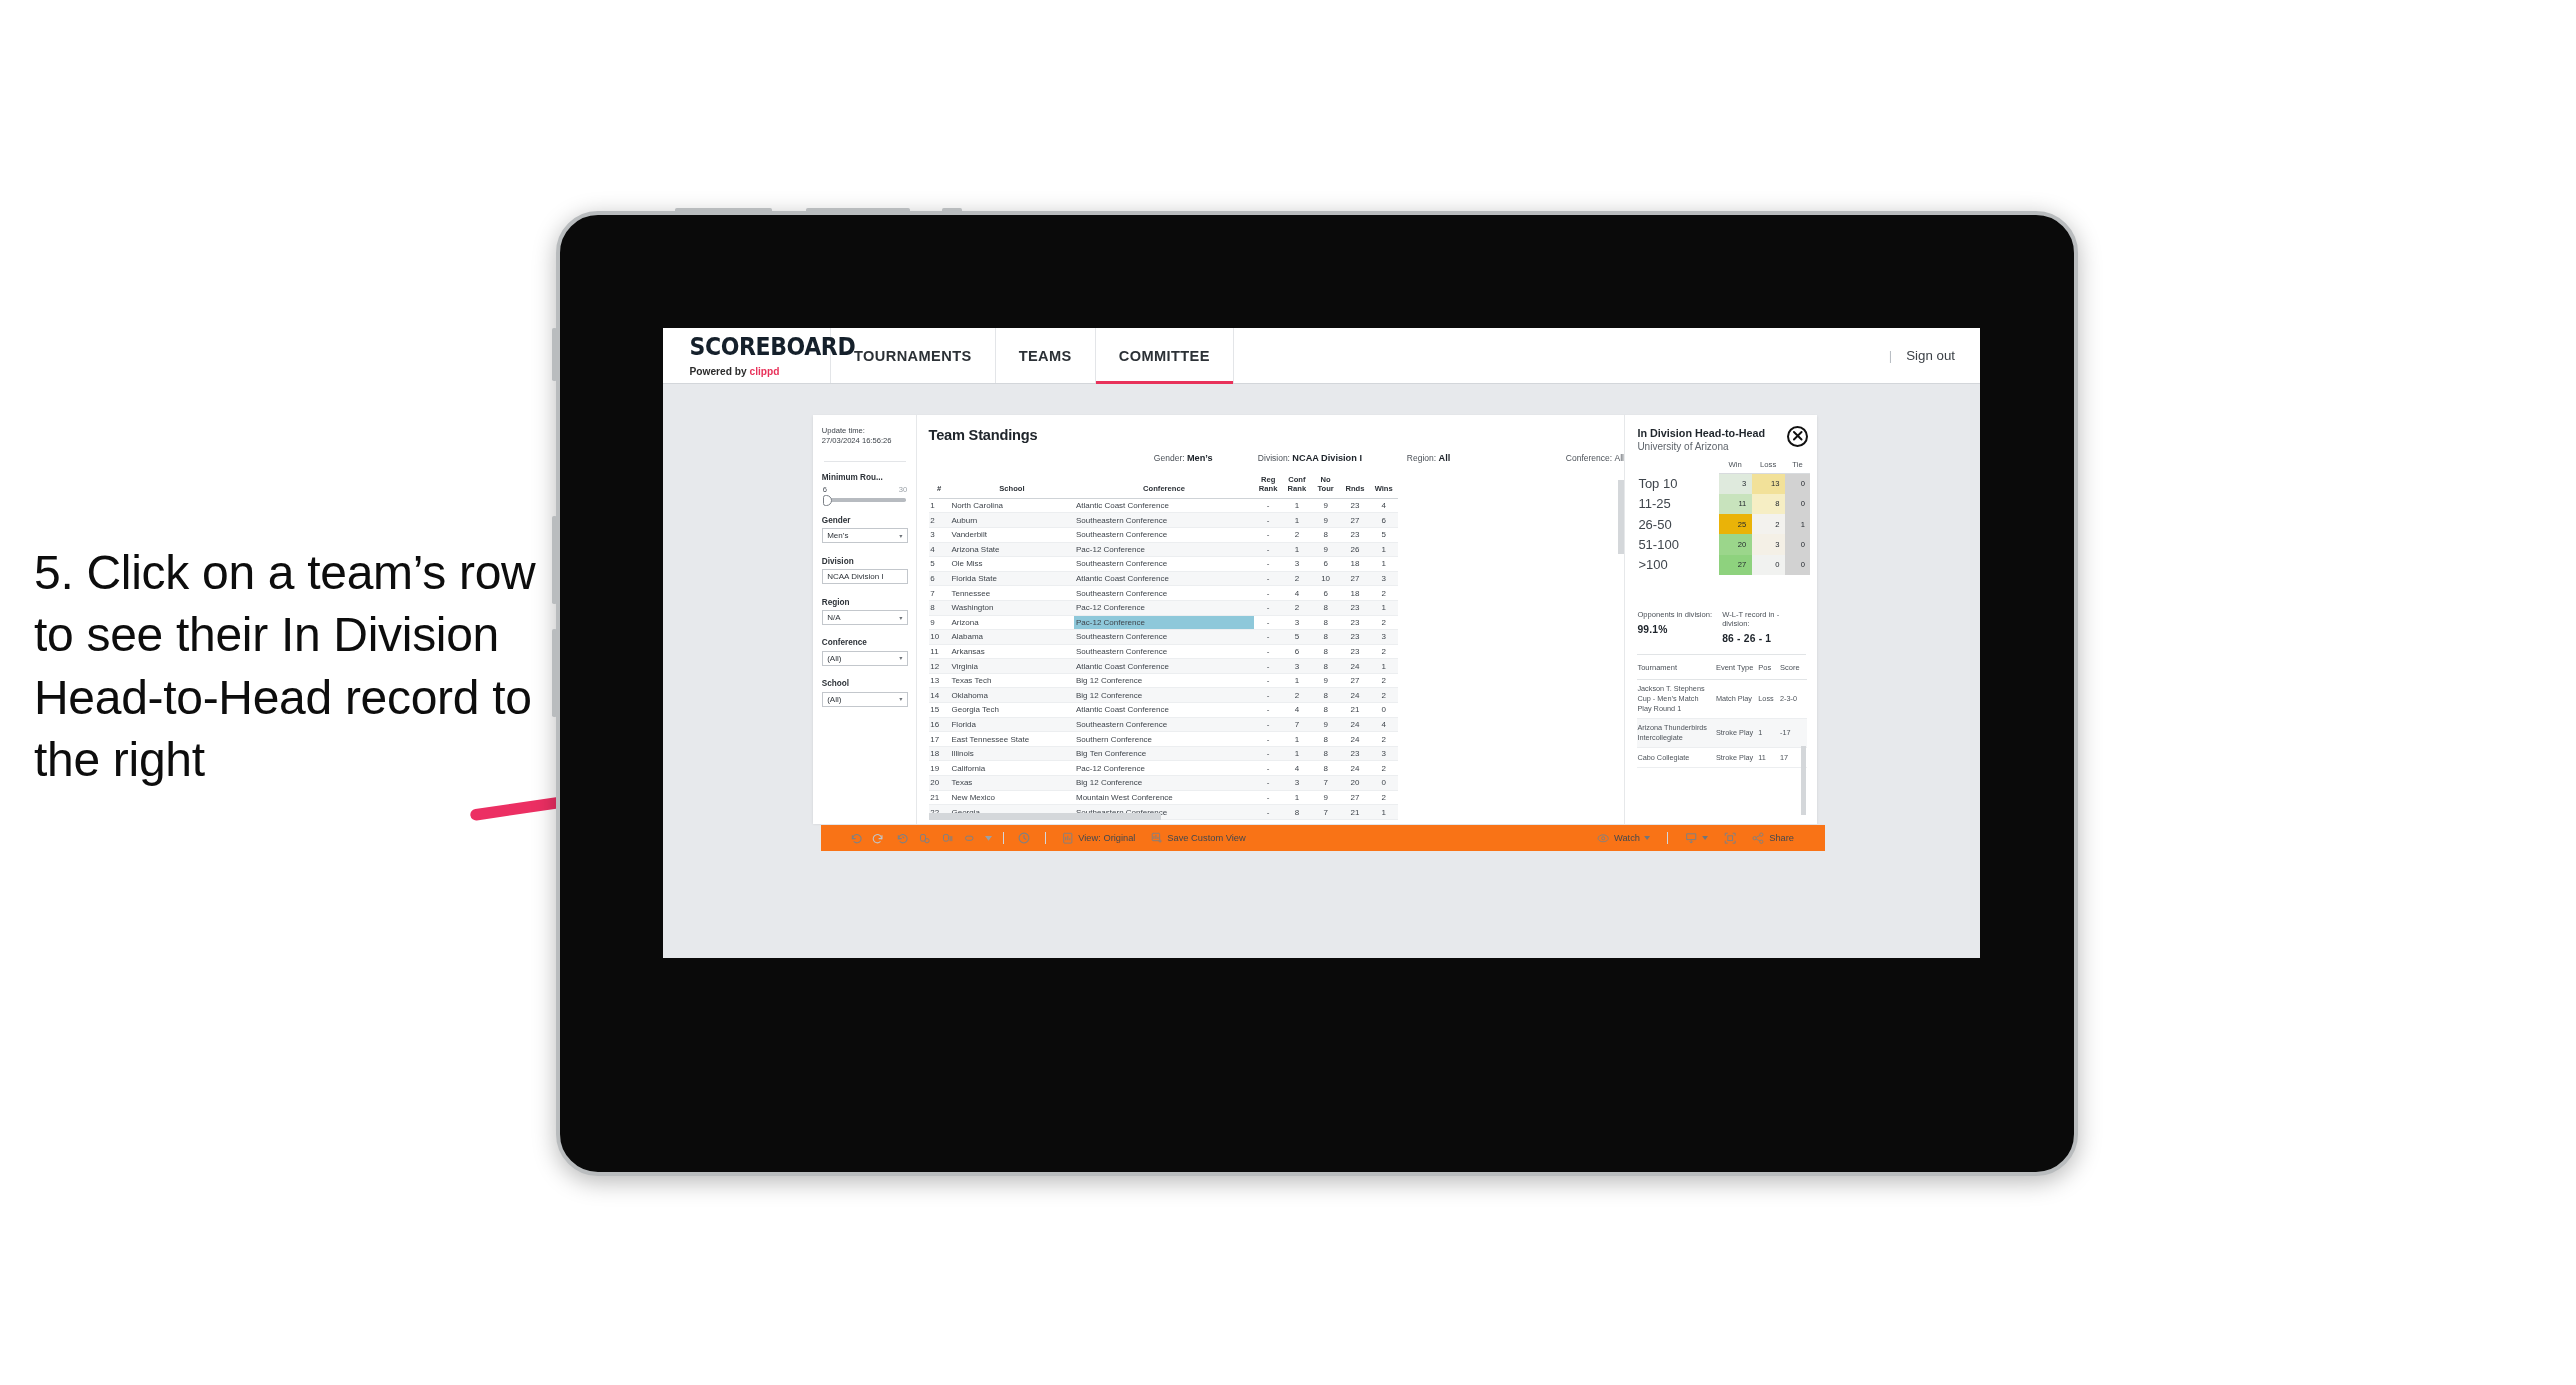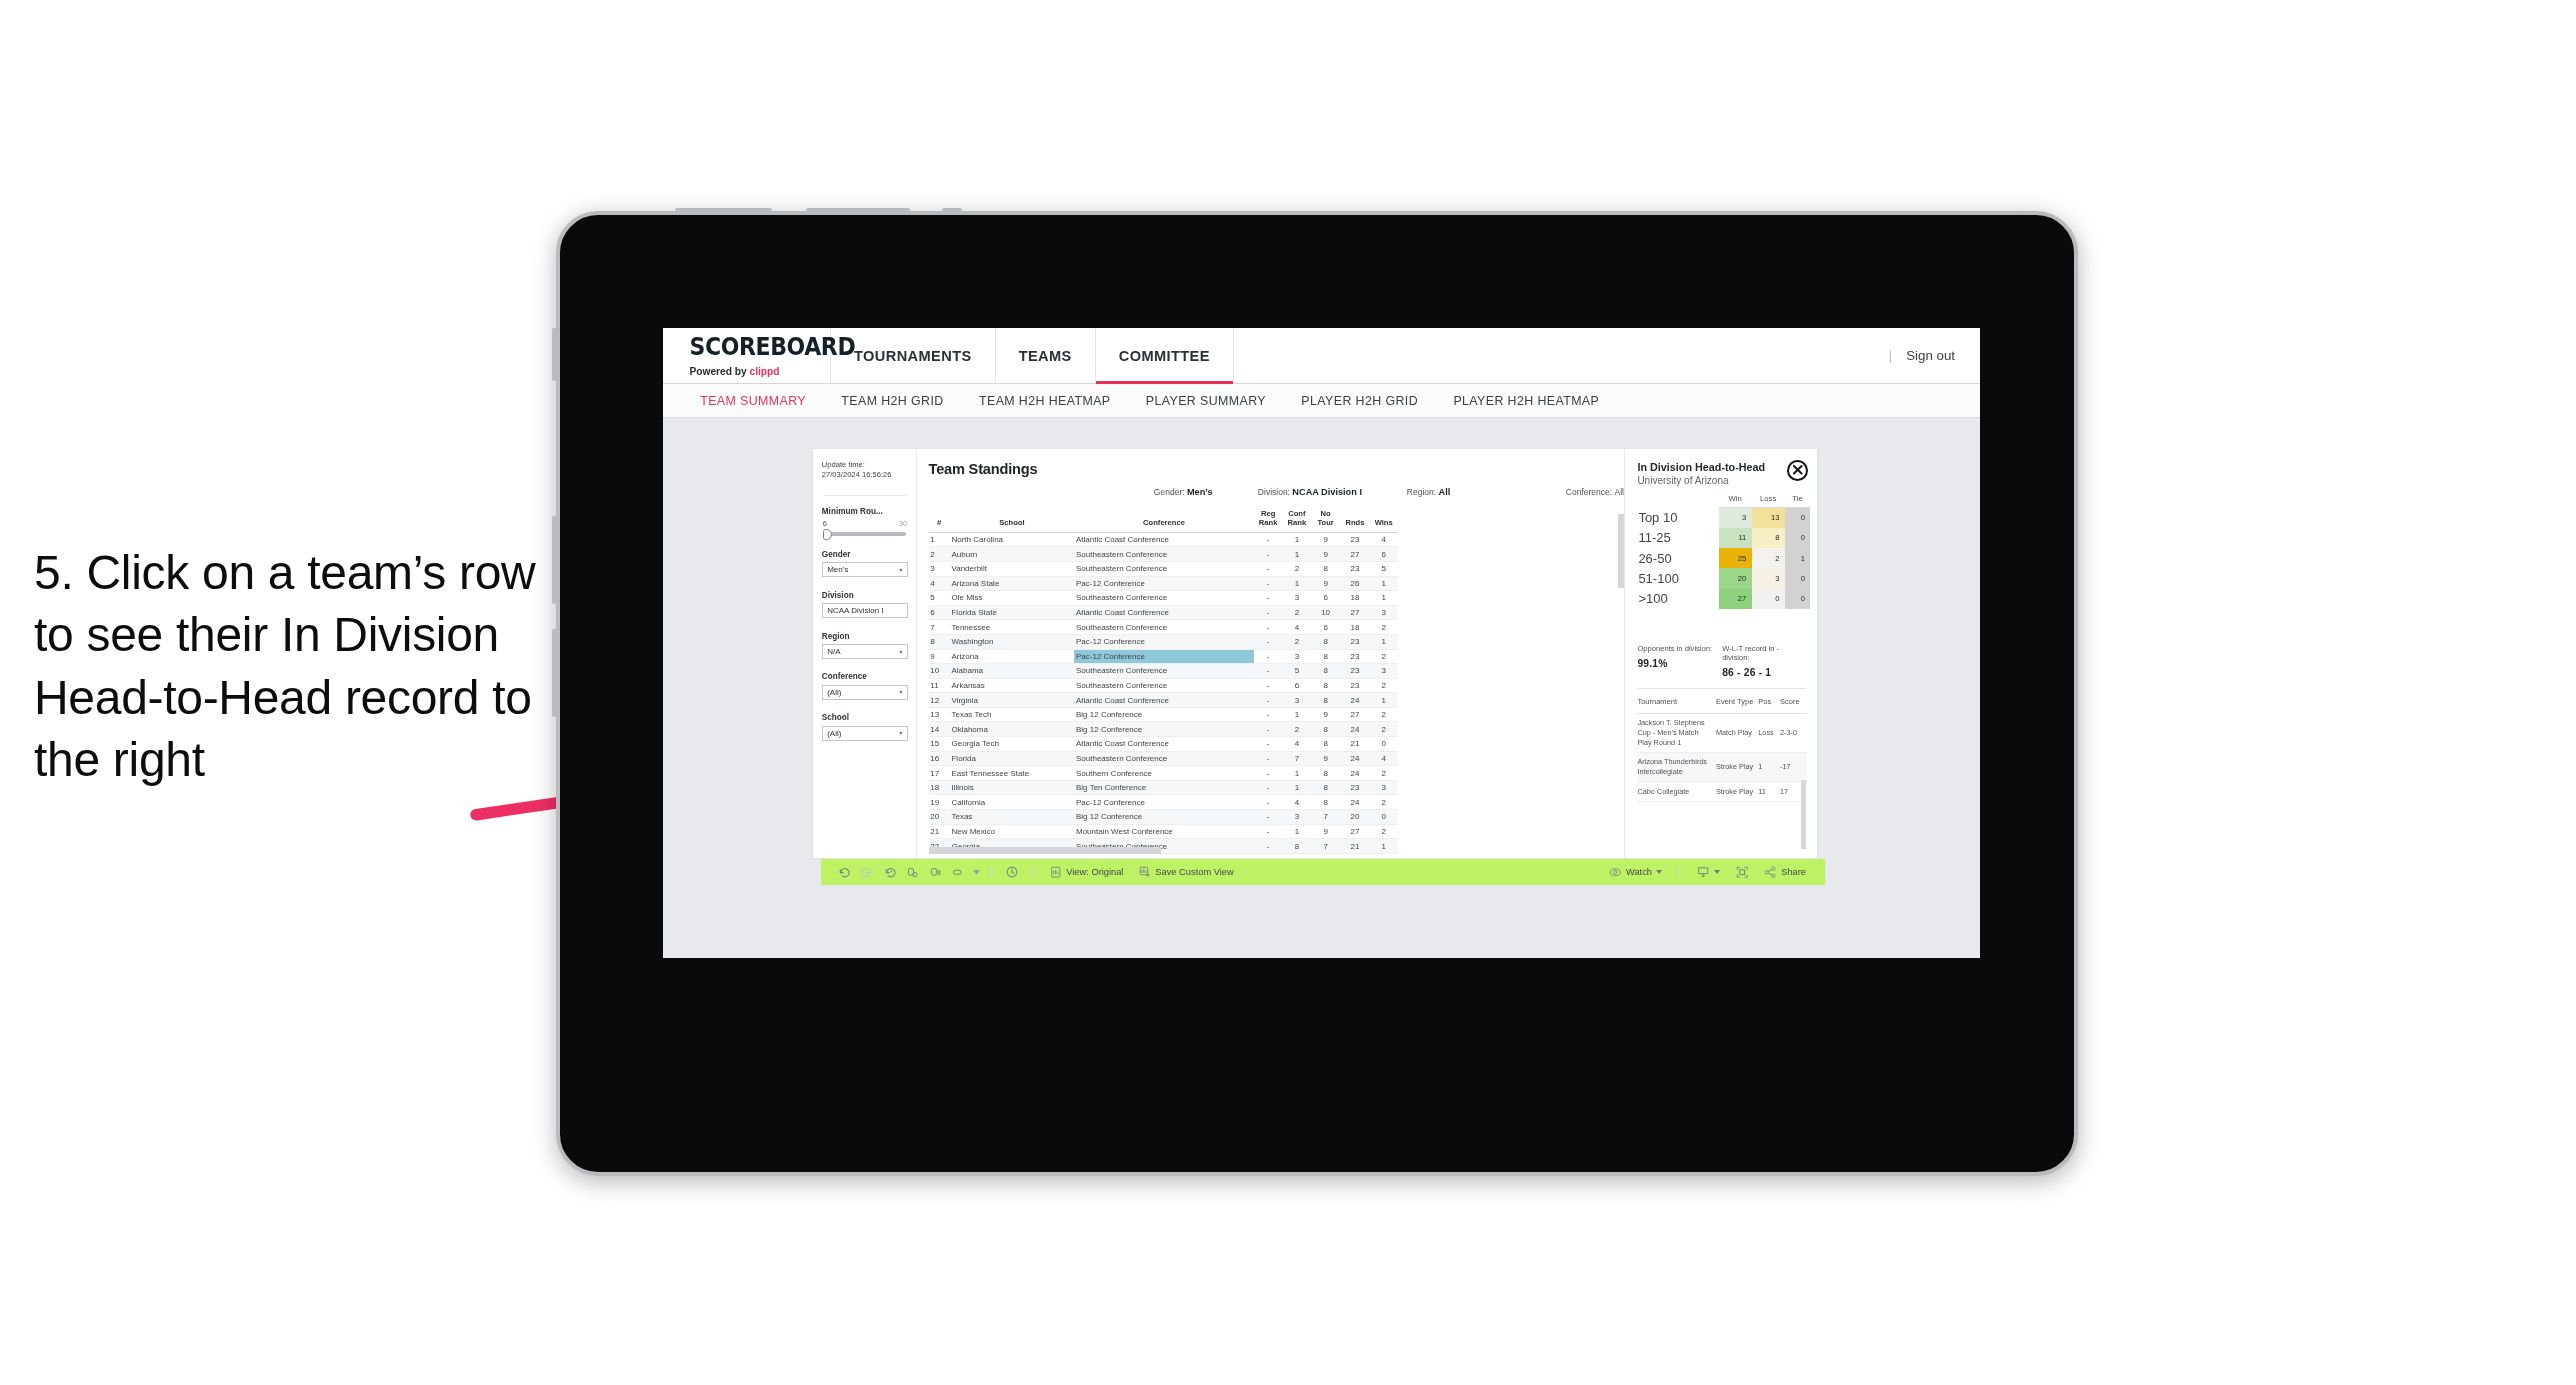--- a/index.html
+++ b/index.html
@@ -184,22 +184,22 @@
     padding:6.2px 2.7px 6.2px 0; border-bottom:0.9px solid #e1e4e6;
   }
   table.tour td { color:#4e545b; padding:4.4px 2.7px 4.4px 0; border-bottom:0.9px solid #eceef0; vertical-align:middle; line-height:1.35; }
   table.tour tbody tr:nth-child(even) td { background:#f6f7f8; }
   .t-name { width:76px; } .t-type { width:41px; } .t-pos { width:21px; } .t-score { width:26.5px; }
   .tour-scroll { position:absolute; right:10.6px; bottom:8.8px; width:5.3px; height:69px; background:#d4d7da; }
 
   
   #toolbar {
     position:absolute; left:158px; top:440px; width:1004px; height:27.4px;
-    background:#bef264; border-top:0.9px solid #e3e5e8;
-    display:flex; align-items:center; padding:0 11px;
+    background:#f97316; border-top:0.9px solid #e3e5e8;
+    display:flex; align-items:center; padding:0 23px;
     font-size:9.3px; color:#4b5158;
   }
   .tb-ico { width:23px; height:27.4px; display:flex; align-items:center; justify-content:center; cursor:pointer; color:#6f757c; }
   .tb-sep { width:0.9px; height:11.5px; background:#d3d6da; margin:0 8.8px; }
   .tb-item { display:flex; align-items:center; gap:4.4px; padding:0 8px; cursor:pointer; color:#42484f; }
   .tb-flex { flex:1; }
   svg { shape-rendering:geometricPrecision; }
 </style>
 </head>
 <body>
@@ -232,28 +232,20 @@
       <div class="navitem">TOURNAMENTS</div>
       <div class="navitem">TEAMS</div>
       <div class="navitem active">COMMITTEE</div>
       <div class="nav-spacer"></div>
       <div class="signout-wrap">
         <span class="vbar">|</span>
         <span>Sign out</span>
       </div>
     </div>
 
-    <div id="subnav">
-      <div class="subtab active">TEAM SUMMARY</div>
-      <div class="subtab">TEAM H2H GRID</div>
-      <div class="subtab">TEAM H2H HEATMAP</div>
-      <div class="subtab">PLAYER SUMMARY</div>
-      <div class="subtab">PLAYER H2H GRID</div>
-      <div class="subtab">PLAYER H2H HEATMAP</div>
-    </div>
 
     <div id="workspace">
 
       <div id="card">
 
         <div id="filters">
           <div class="upd-label">Update time:</div>
           <div class="upd-label">27/03/2024 16:56:26</div>
           <div class="fil-div"></div>
 

